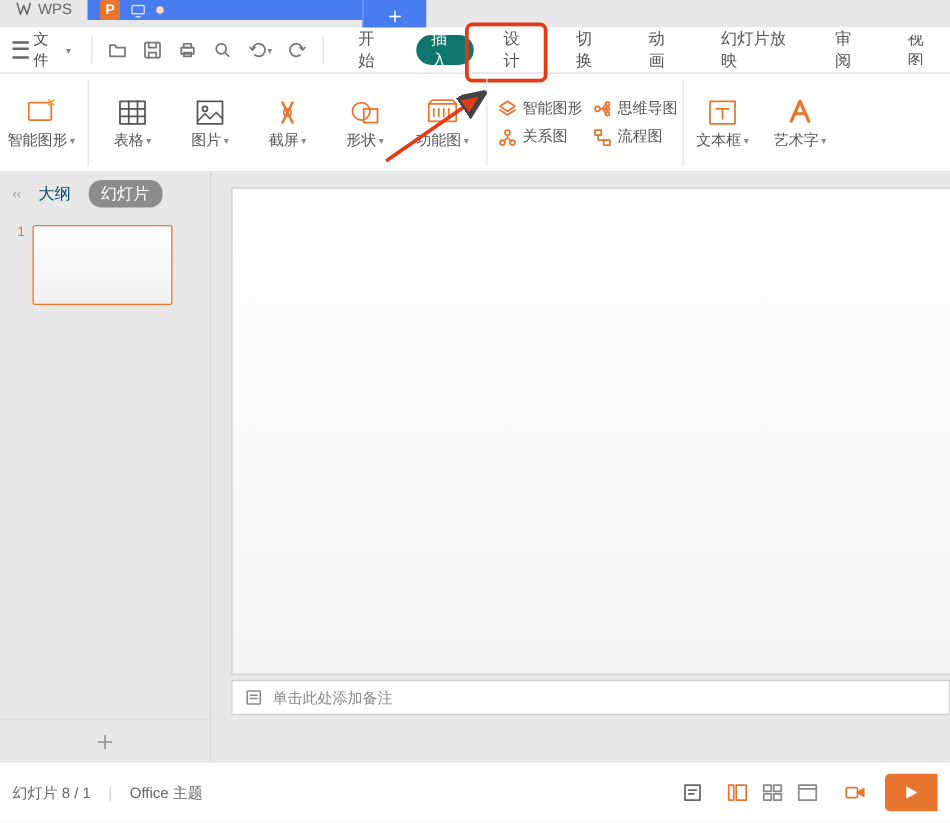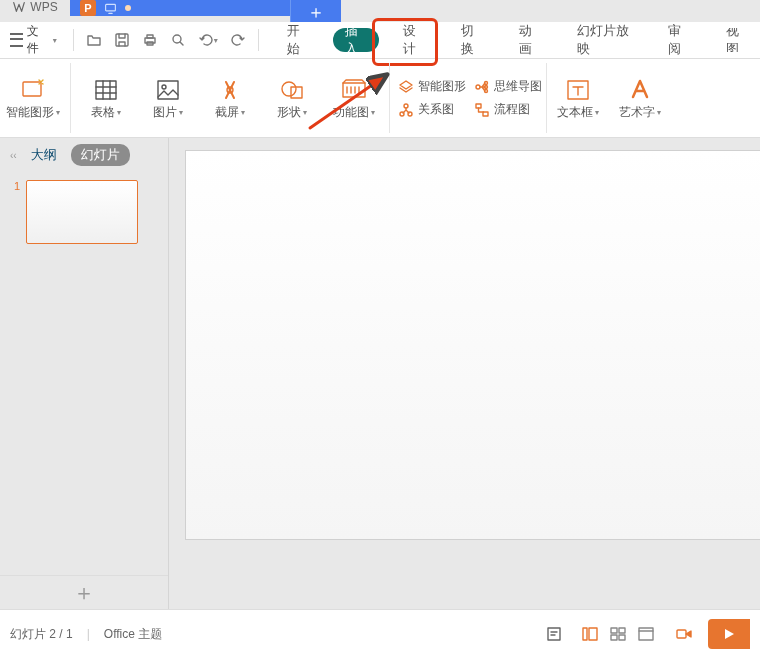--- a/index.html
+++ b/index.html
@@ -316,25 +316,32 @@
         <span class="num">1</span>
         <div class="thumb"></div>
       </div>
     </div>
     <div class="addbar">
         <span>＋</span>
       </div>
   </div>
   <div class="canvas-wrap">
     <div class="canvas"></div>
+    <div class="notes">
+      <svg width="14" height="14" viewBox="0 0 16 16">
+          <rect x="2" y="2" width="12" height="12" rx="1"></rect>
+          <path d="M5 6h6M5 9h6"></path>
+        </svg>
+      <span>单击此处添加备注</span>
+    </div>
   </div>
 </div>
 
 <div class="status">
-  <span>幻灯片 2 / 1</span>
+  <span>幻灯片 8 / 1</span>
   <span style="color:#ccc">|</span>
   <span>Office 主题</span>
   <span class="spacer"></span>
   <svg width="16" height="16" viewBox="0 0 16 16">
       <rect x="2" y="2" width="12" height="12"></rect>
       <path d="M5 6h6M5 9h4"></path>
     </svg>
   <div class="viewbtns">
     <div class="vb active">
         <svg width="18" height="18" viewBox="0 0 18 18">

